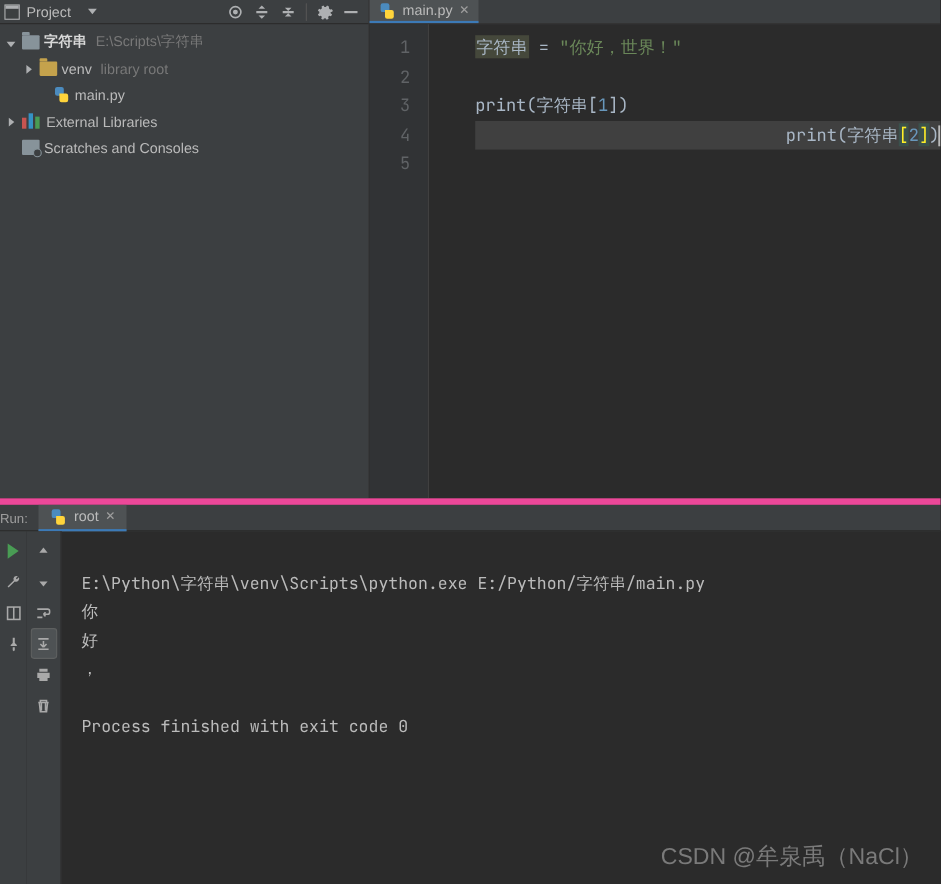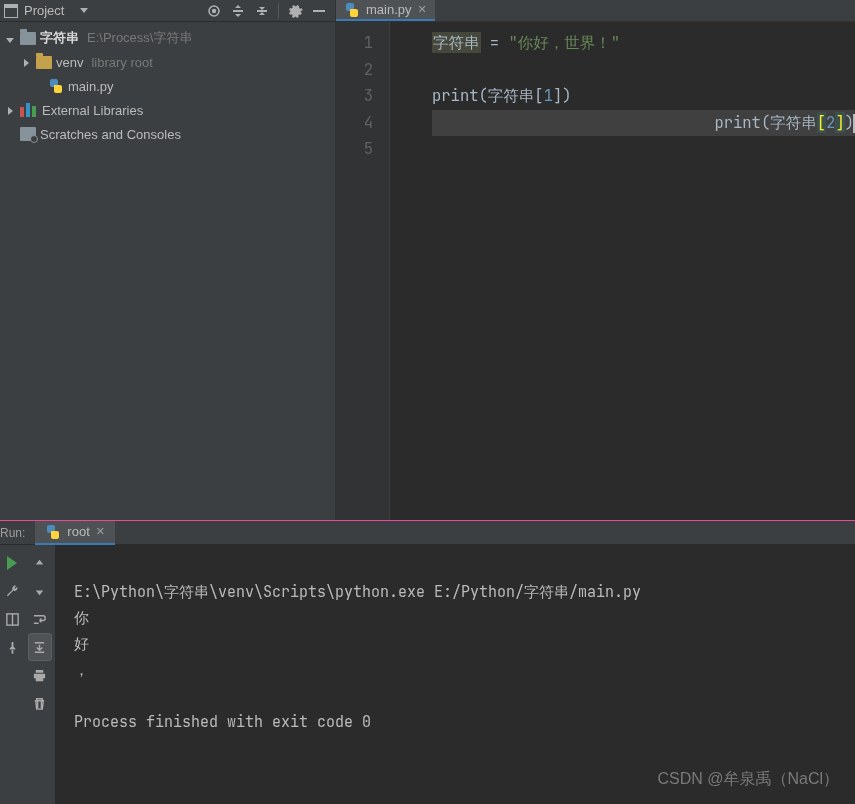--- a/index.html
+++ b/index.html
@@ -218,25 +218,25 @@
     .id-hl { background: #45483b; color: #a9b7c6; padding: 0 1px; }
     .br-hl { background: #3b514d; color: #ffef28; padding: 0; }
     .caret-mark {
       display: inline-block;
       width: 2px; height: 19px;
       background: #bbbbbb;
       vertical-align: middle;
       margin-left: -1px;
     }
     .bottom-area {
-      height: 284px;
+      height: 351px;
       background: #2b2b2b;
       display: flex;
       flex-direction: column;
-      border-top: 1px solid #ec4899;
+      border-top: 6px solid #ec4899;
     }
     .run-header {
       height: 24px;
       background: #3c3f41;
       display: flex;
       align-items: center;
       border-bottom: 1px solid #2b2b2b;
     }
     .run-label {
       color: #9e9e9e;
@@ -305,21 +305,21 @@
       white-space: pre;
       position: relative;
     }
     .console .path { color: #bbbbbb; }
     .watermark {
       position: absolute;
       right: 16px;
       bottom: 12px;
       color: #7a7a7a;
       font-family: -apple-system, "Segoe UI", sans-serif;
-      font-size: 16px;
+      font-size: 21px;
     }
   </style>
 </head>
 <body>
 
 <div class="top-area">
   <div class="sidebar">
     <div class="sidebar-header">
       <span class="project-icon"></span>
       <div class="project-dropdown">
@@ -353,21 +353,21 @@
         <svg viewBox="0 0 16 16" fill="currentColor">
             <rect x="2" y="7" width="12" height="2"></rect>
           </svg>
       </div>
     </div>
     <div class="tree">
       <div class="tree-row">
         <span class="tree-caret down"></span>
         <span class="folder-icon"></span>
         <span class="tree-label bold">字符串</span>
-        <span class="tree-note">E:\Process\字符串</span>
+        <span class="tree-note">E:\Scripts\字符串</span>
       </div>
       <div class="tree-row d1">
         <span class="tree-caret right"></span>
         <span class="folder-icon lib"></span>
         <span class="tree-label">venv</span>
         <span class="tree-note">library root</span>
       </div>
       <div class="tree-row d2">
         <span class="py-icon"></span>
         <span class="tree-label">main.py</span>

